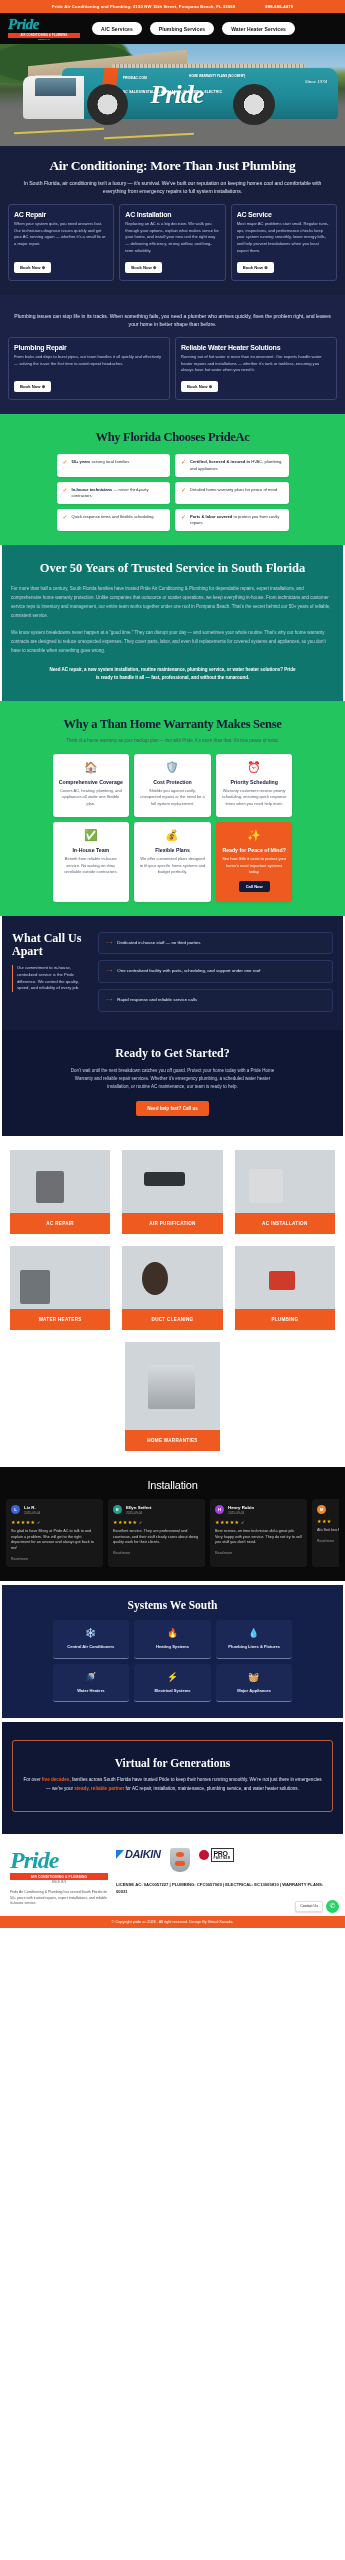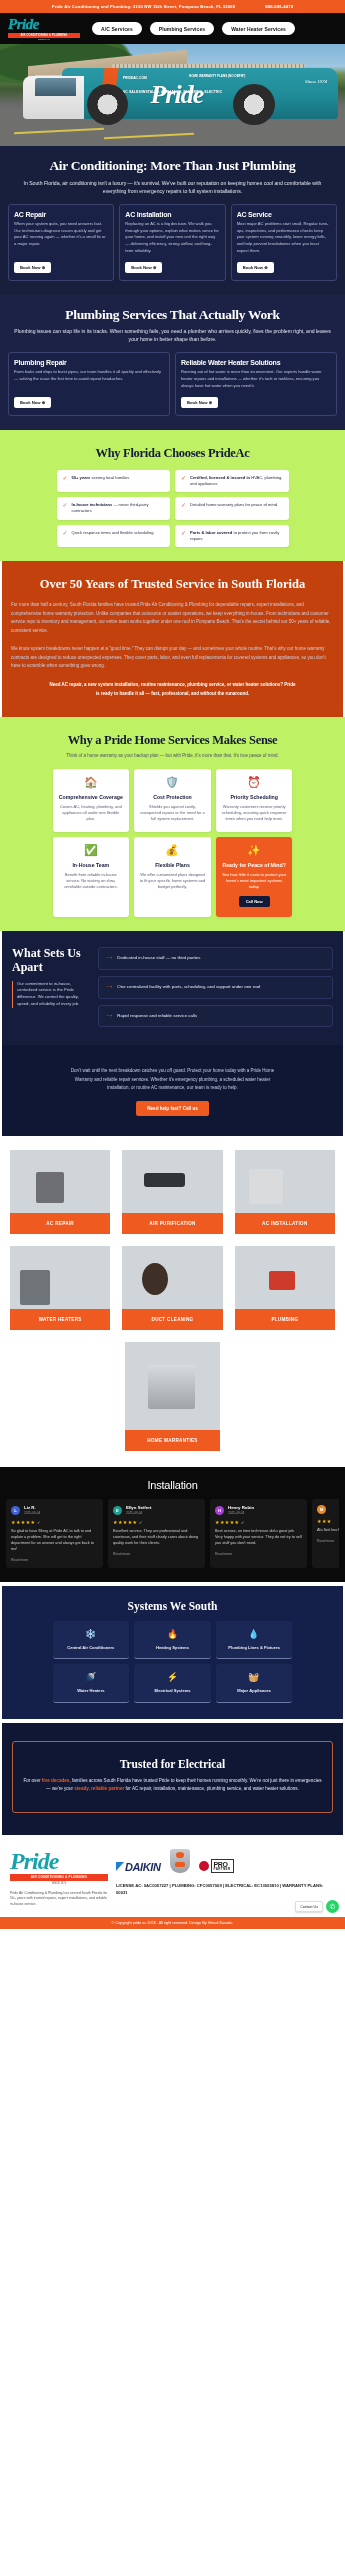--- a/index.html
+++ b/index.html
@@ -103,37 +103,37 @@
   .card-d h3{ color:#fff; font-size:7px; font-weight:700; letter-spacing:-.2px; margin-bottom:3px;}
   .card-d p{ color:#c3c9de; font-size:4.1px; line-height:1.65; flex:1; }
   .booknow{
     margin-top:7px; align-self:flex-start; background:#fff; color:#111;
     border:none; border-radius:2px; padding:3px 6px; font-size:4.2px; font-weight:700;
     font-family:"Liberation Sans",sans-serif; cursor:pointer;
   }
   .cards2{ display:flex; gap:5px; margin-top:9px; }
 
   
-  .light{ background:#bef264; padding:16px 8px 14px; }
+  .light{ background:#22c55e; padding:16px 8px 14px; }
   .sec-title-d{
     font-family:"Liberation Serif", serif; font-weight:700; color:#15193a;
     text-align:center; font-size:12.5px; letter-spacing:-.3px; line-height:1.15;
   }
   .sec-sub-d{ color:#4c5168; text-align:center; font-size:4.5px; line-height:1.6; margin:5px auto 0; max-width:260px;}
   .why-grid{ display:grid; grid-template-columns:1fr 1fr; gap:5px; margin:10px auto 0; max-width:232px;}
   .why-item{
     background:#fff; border-radius:3px; padding:5px 6px; display:flex; gap:4px;
     box-shadow:0 1px 2px rgba(20,25,60,.07); align-items:flex-start;
   }
   .why-item .chk{ color:#ee5a1f; font-size:6px; line-height:1; flex:0 0 auto; }
   .why-item p{ font-size:4.1px; line-height:1.5; color:#2c3146; }
   .why-item b{ font-weight:700; color:#15193a; }
 
   
-  .story{ background:#c2410c; padding:16px 9px 18px; margin:0 2px; }
+  .story{ background:#0f766e; padding:16px 9px 18px; margin:0 2px; }
   .story h2{ font-family:"Liberation Serif",serif; color:#fff; text-align:center;
     font-size:12.5px; line-height:1.2; font-weight:700;}
   .story p{ color:#c9d0e6; font-size:4.5px; line-height:1.95; margin-top:9px; }
   .story p.em{ color:#fff; font-weight:700; text-align:center; margin-top:10px; max-width:250px; margin-left:auto;margin-right:auto;}
 
   
   .w-grid{ display:grid; grid-template-columns:repeat(3,1fr); gap:5px; margin:10px auto 0; max-width:240px; }
   .w-card{
     background:#fff; border-radius:3px; padding:8px 5px 10px; text-align:center;
     box-shadow:0 1px 3px rgba(20,25,60,.08); display:flex; flex-direction:column; align-items:center;
@@ -231,21 +231,21 @@
   
   .footer{ background:#fff; padding:14px 10px 10px; display:flex; gap:8px; align-items:flex-start;}
   .f-left{ width:98px; flex:0 0 auto;}
   .f-logo .word{ font-family:"Liberation Serif",serif; font-style:italic; font-weight:700;
      font-size:24px; color:#17a3ab; line-height:1; letter-spacing:-1px;}
   .f-logo .bar{ background:#ee3d1f; color:#fff; font-size:3.2px; font-weight:700; text-align:center;
      padding:1.5px 2px; margin-top:1px; letter-spacing:.2px;}
   .f-logo .since{ font-size:2.6px; color:#555; text-align:center; margin-top:1px;}
   .f-left p{ font-size:3.5px; color:#555; line-height:1.55; margin-top:6px;}
   .f-right{ flex:1; }
-  .brands{ display:flex; gap:9px; align-items:flex-end; }
+  .brands{ display:flex; gap:9px; align-items:flex-start; }
   .daikin{ display:flex; align-items:center; gap:1px;}
   .daikin .tri{ width:0;height:0;border-left:8px solid #1c7fd4;border-bottom:9px solid transparent;}
   .daikin .tx{ font-family:"Liberation Sans",sans-serif; font-weight:700; font-style:italic;
      font-size:11px; color:#1b2a5e; letter-spacing:-.4px;}
   .badge{ width:20px;height:24px;background:linear-gradient(#c9ccd0,#9aa0a6);
      border-radius:3px 3px 9px 9px; position:relative;}
   .badge:after{content:"";position:absolute;left:25%;top:54%;width:50%;height:22%;background:#ee5a1f;border-radius:2px;}
   .badge:before{content:"";position:absolute;left:30%;top:14%;width:40%;height:24%;background:#ee5a1f;border-radius:50%;}
   .pro{ display:flex; align-items:center; gap:2px;}
   .pro .circ{width:10px;height:10px;border-radius:50%;background:#c8102e;}
@@ -322,21 +322,20 @@
     </div>
     <div class="card-d">
       <h3>AC Service</h3>
       <p>Most major AC problems start small. Regular tune-ups, inspections, and performance checks keep your system running smoothly, lower energy bills, and help prevent breakdowns when you least expect them.</p>
       <button class="booknow">Book Now ⊕</button>
     </div>
   </div>
 </div>
 
 <div class="dark dark2">
-  <div class="sec-title serif">Plumbing Services That Actually Work</div>
   <div class="sec-sub">Plumbing issues can stop life in its tracks. When something fails, you need a plumber who arrives quickly, fixes the problem right, and leaves your home in better shape than before.</div>
   <div class="cards2">
     <div class="card-d">
       <h3>Plumbing Repair</h3>
       <p>From leaks and drips to burst pipes, our team handles it all quickly and effectively — solving the issue the first time to avoid repeat headaches.</p>
       <button class="booknow">Book Now ⊕</button>
     </div>
     <div class="card-d">
       <h3>Reliable Water Heater Solutions</h3>
       <p>Running out of hot water is more than inconvenient. Our experts handle water heater repairs and installations — whether it's tank or tankless, ensuring you always have hot water when you need it.</p>
@@ -376,21 +375,21 @@
 </div>
 
 <div class="story">
   <h2>Over 50 Years of Trusted Service in South Florida</h2>
   <p>For more than half a century, South Florida families have trusted Pride Air Conditioning &amp; Plumbing for dependable repairs, expert installations, and comprehensive home warranty protection. Unlike companies that outsource or scatter operations, we keep everything in-house. From technicians and customer service reps to inventory and management, our entire team works together under one roof in Pompano Beach. That's the secret behind our 50+ years of reliable, consistent service.</p>
   <p>We know system breakdowns never happen at a "good time." They can disrupt your day — and sometimes your whole routine. That's why our home warranty contracts are designed to reduce unexpected expenses. They cover parts, labor, and even full replacements for covered systems and appliances, so you don't have to scramble when something goes wrong.</p>
   <p class="em">Need AC repair, a new system installation, routine maintenance, plumbing service, or water heater solutions? Pride is ready to handle it all — fast, professional, and without the runaround.</p>
 </div>
 
 <div class="light">
-  <div class="sec-title-d serif">Why a Pride Home Services Makes Sense</div>
+  <div class="sec-title-d serif">Why a Than Home Warranty Makes Sense</div>
   <div class="sec-sub-d">Think of a home warranty as your backup plan — but with Pride, it's more than that. It's true peace of mind.</div>
   <div class="w-grid">
     <div class="w-card">
       <div class="emo">🏠</div>
       <h4>Comprehensive Coverage</h4>
       <p>Covers AC, heating, plumbing, and appliances all under one flexible plan.</p>
     </div>
     <div class="w-card">
       <div class="emo">🛡️</div>
       <h4>Cost Protection</h4>
@@ -415,21 +414,21 @@
       <div class="emo">✨</div>
       <h4>Ready for Peace of Mind?</h4>
       <p>See how little it costs to protect your home's most important systems today.</p>
       <button class="callnow">Call Now</button>
     </div>
   </div>
 </div>
 
 <div class="apart">
   <div class="apart-l">
-    <h2>What Sets Us Apart</h2>
+    <h2>What Call Us Apart</h2>
     <div class="quote">
       <p>Our commitment to in-house, centralized service is the Pride difference. We control the quality, speed, and reliability of every job.</p>
     </div>
   </div>
   <div class="apart-r">
     <div class="apart-pill">
       <span class="arw">⟶</span>
       <span>Dedicated in-house staff — no third parties</span>
     </div>
     <div class="apart-pill">
@@ -437,20 +436,21 @@
       <span>One centralized facility with parts, scheduling, and support under one roof</span>
     </div>
     <div class="apart-pill">
       <span class="arw">⟶</span>
       <span>Rapid response and reliable service calls</span>
     </div>
   </div>
 </div>
 
 <div class="cta">
+  <h2>Ready to Get Started?</h2>
   <p>Don't wait until the next breakdown catches you off guard. Protect your home today with a Pride Home Warranty and reliable repair services. Whether it's emergency plumbing, a scheduled water heater installation, or routine AC maintenance, our team is ready to help.</p>
   <button>Need help fast? Call us</button>
 </div>
 
 <div class="tiles">
   <div class="tile-row">
     <div class="tile">
       <div class="img ph-acrepair"></div>
       <div class="cap">AC REPAIR</div>
     </div>
@@ -558,21 +558,21 @@
     </div>
     <div class="s-card">
       <div class="emo">🧺</div>
       <p>Major Appliances</p>
     </div>
   </div>
 </div>
 
 <div class="trusted">
   <div class="box">
-    <h2>Trusted for Electrical</h2>
+    <h2>Virtual for Generations</h2>
     <p><span>For over </span><span class="hl">five decades</span><span>, families across South Florida have trusted Pride to keep their homes running smoothly. We're not just there in emergencies — we're your </span><span class="hl">steady, reliable partner</span><span> for AC repair, installation, maintenance, plumbing service, and water heater solutions.</span></p>
   </div>
 </div>
 
 <div class="footer">
   <div class="f-left">
     <div class="f-logo">
       <div class="word">Pride</div>
       <div class="bar">AIR CONDITIONING &amp; PLUMBING</div>
       <div class="since">SINCE 1974</div>

